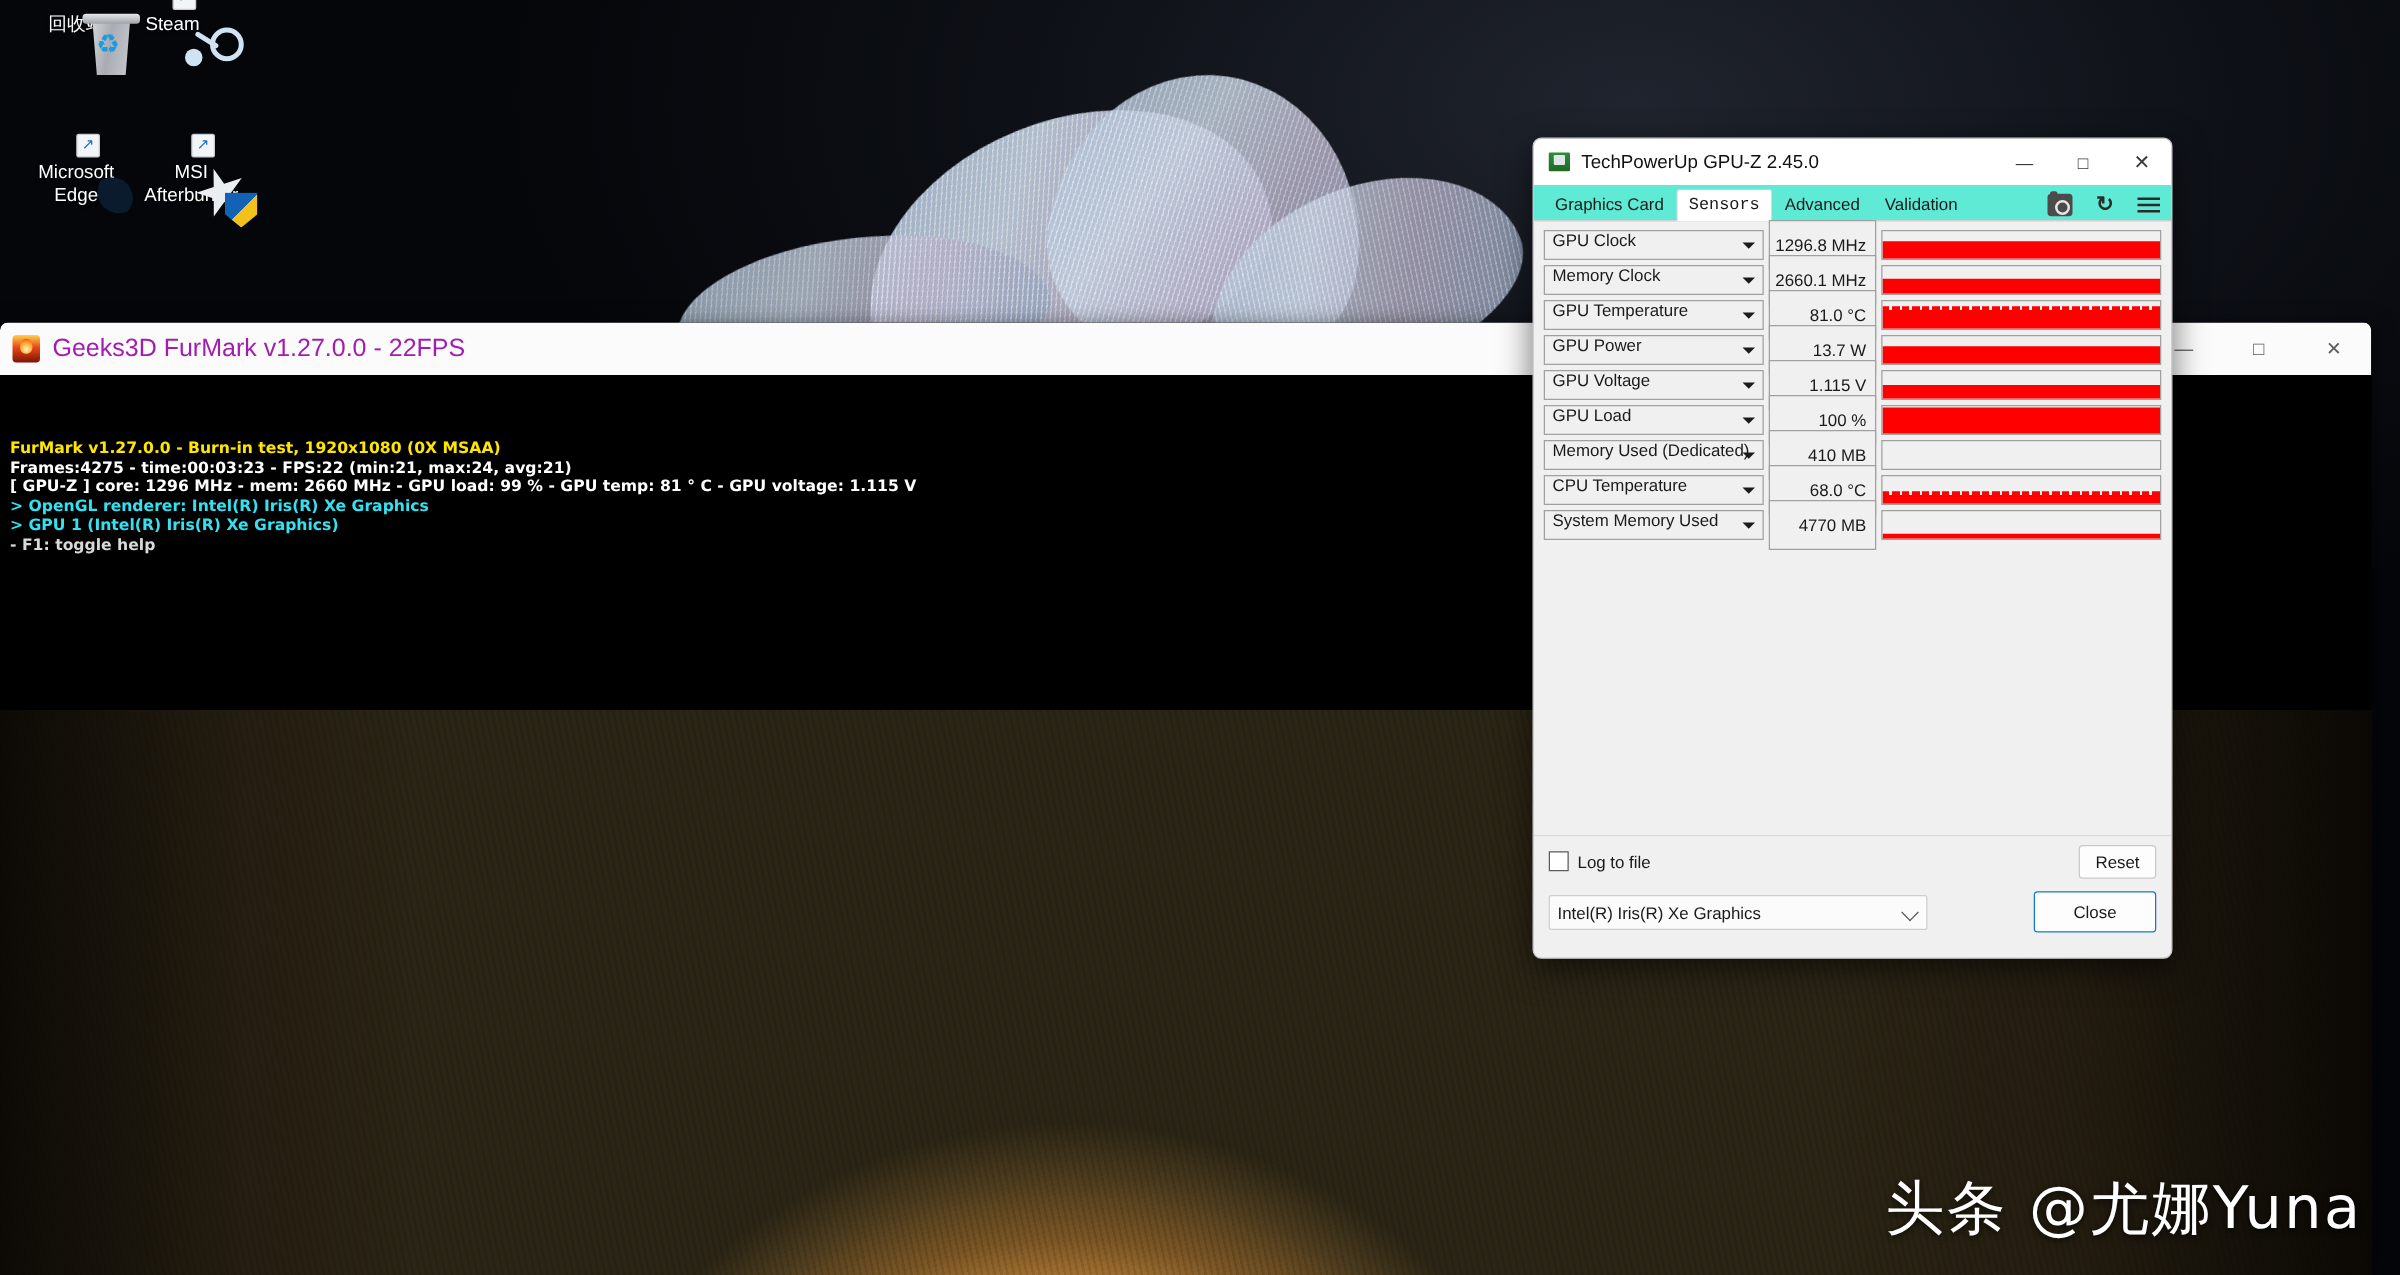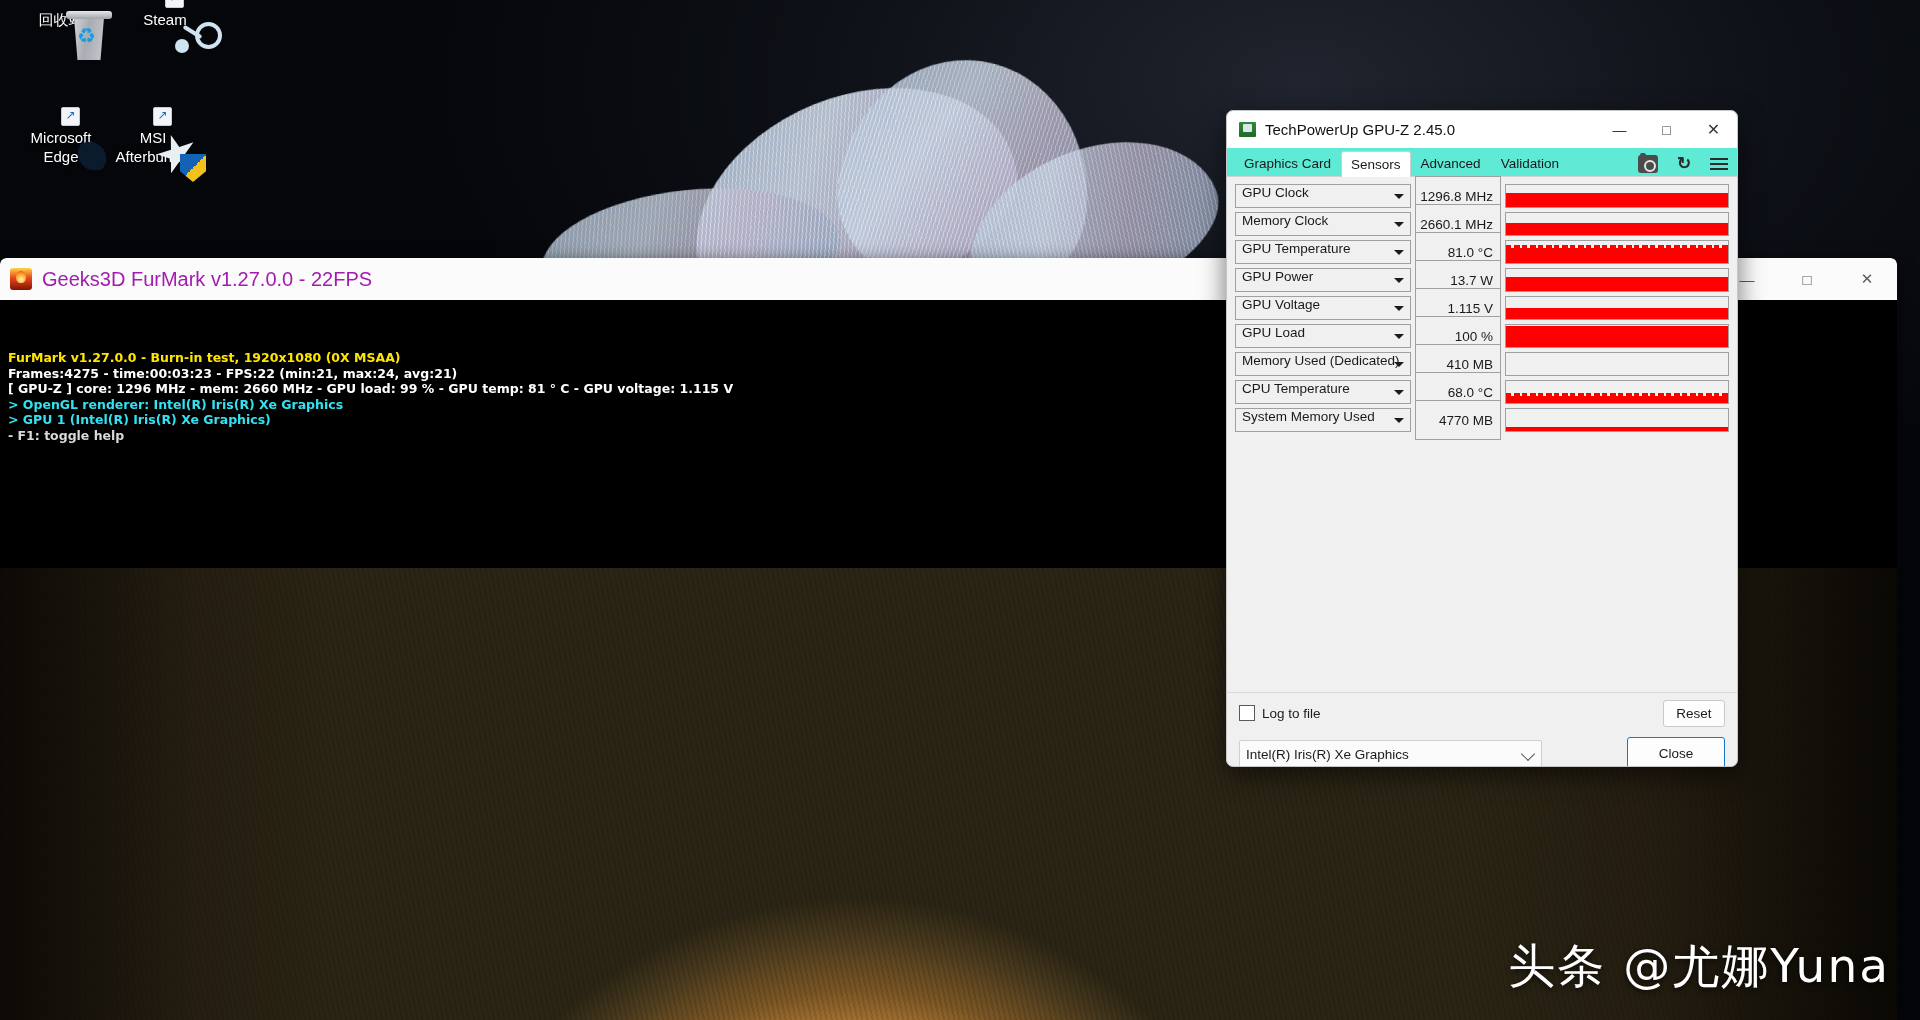--- a/index.html
+++ b/index.html
@@ -239,21 +239,21 @@
     border-bottom: 1px solid #d2d2d2;
     display: flex; align-items: flex-end; padding-left: 7px;
   }
   .gz-tab {
     height: 25px; padding: 0 9px; line-height: 25px; font-size: 13.5px;
     color:#1a1a1a; border: 1px solid transparent; border-bottom: none;
     background: transparent;
   }
   .gz-tab.active {
     background:#ffffff; border-color:#cfcfcf; border-radius: 3px 3px 0 0;
-    position:relative; top:1px;
+    position:relative; top:1px;font-family:Liberation Mono, monospace;
   }
   #gz-tools {
     position:absolute; right: 7px; bottom: 3px; display:flex; gap: 16px; align-items:center;
   }
   .tool-ico { width:20px; height:18px; position:relative; }
   .cam-ico { background:#4b4b4b; border-radius:3px; }
   .cam-ico::before{ content:""; position:absolute; left:6px; top:5px; width:8px; height:8px;
       border:2px solid #e6e6e6; border-radius:50%; }
   .cam-ico::after{ content:""; position:absolute; left:2px; top:-2px; width:6px; height:3px;
       background:#4b4b4b; border-radius:2px 2px 0 0; }
@@ -284,21 +284,21 @@
     flex: 1; height:24px; margin-left: 4px; box-sizing:border-box;
     border:1px solid #a0a0a0; background:#f0f0f0; position:relative; overflow:hidden;
   }
   .sr-graph .fill {
     position:absolute; left:0; right:0; bottom:0; background:#fe0000;
   }
   .sr-graph .jag {
     position:absolute; left:0; right:0; height:3px; background:#fe0000;
   }
 
-  #gz-bottom { position:absolute; left:0; right:0; bottom:0; height:74px;margin-top:20px; }
+  #gz-bottom { position:absolute; left:0; right:0; bottom:0; height:98px;margin-top:20px; }
   #gz-logrow {
     position:absolute; left:0; right:0; top:0; height:40px;
     border-top:1px solid #dadada;
     display:flex; align-items:center; padding: 0 12px;
   }
   .chk {
     width:14px; height:14px; border:1px solid #5a5a5a; background:#fff; margin-right:7px;
   }
   #gz-logrow .lbl { font-size:13.5px; }
   #btn-reset {
@@ -344,21 +344,21 @@
     <div class="ribbon" id="rib4"></div>
   </div>
 
   <div class="dicon" style="left:8px; top:10px;">
     <span class="glyph">
       <span class="rb-body"></span><span class="rb-lid"></span><span class="rb-sym">♻</span>
     </span>
     <span class="lbl">回收站</span>
   </div>
 
-  <div class="dicon" style="left:112px; top:10px;">
+  <div class="dicon" style="left:85px; top:10px;">
     <span class="glyph">
       <span class="steam-c">
           <i class="s1"></i>
           <i class="s2"></i>
           <i class="s3"></i>
         </span>
       <span class="shortcut">↗</span>
     </span>
     <span class="lbl">Steam</span>
   </div>

